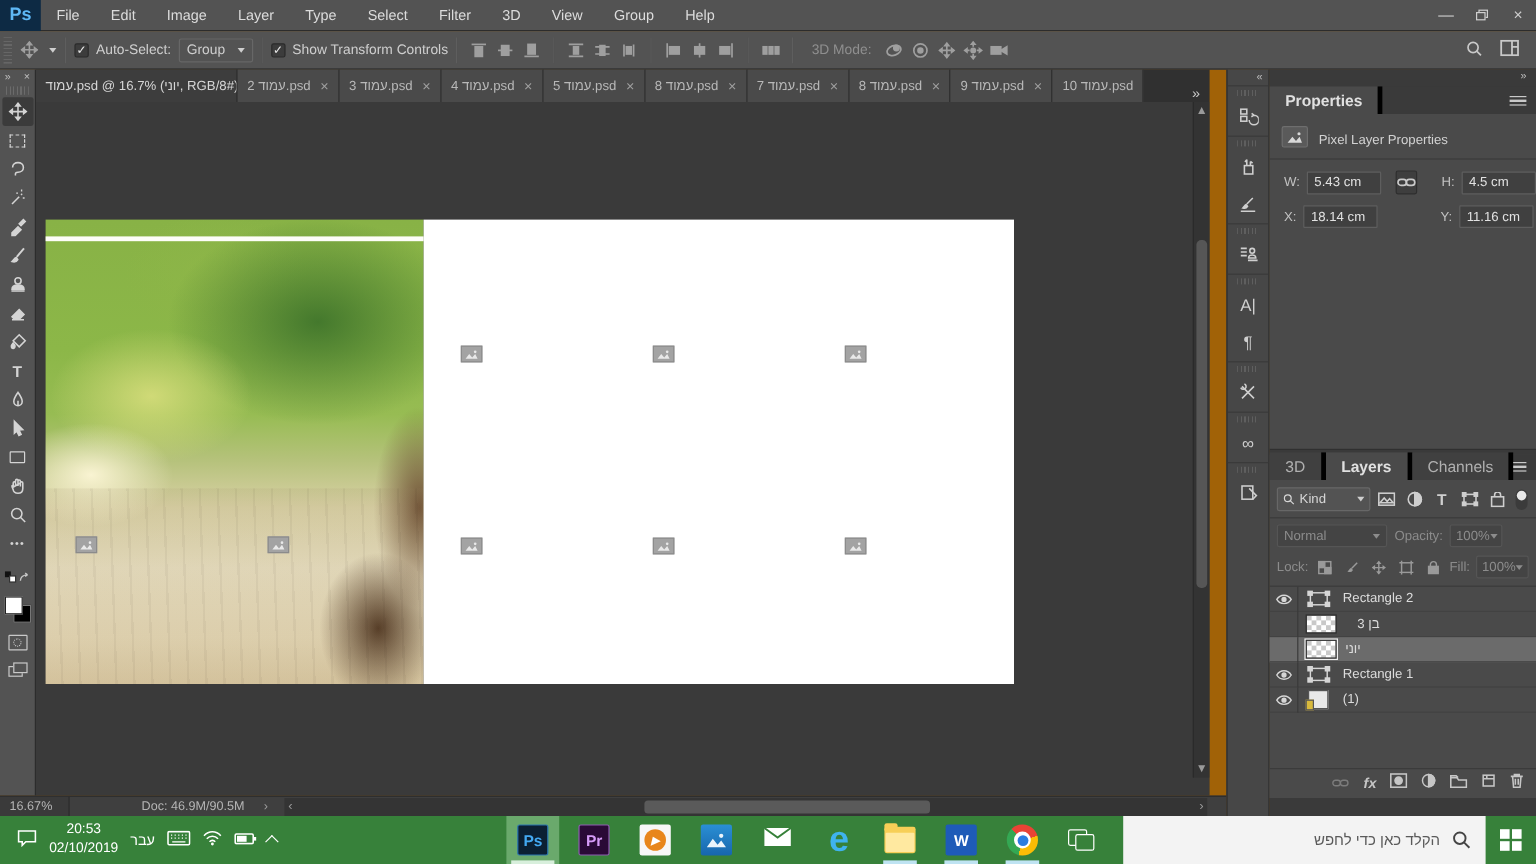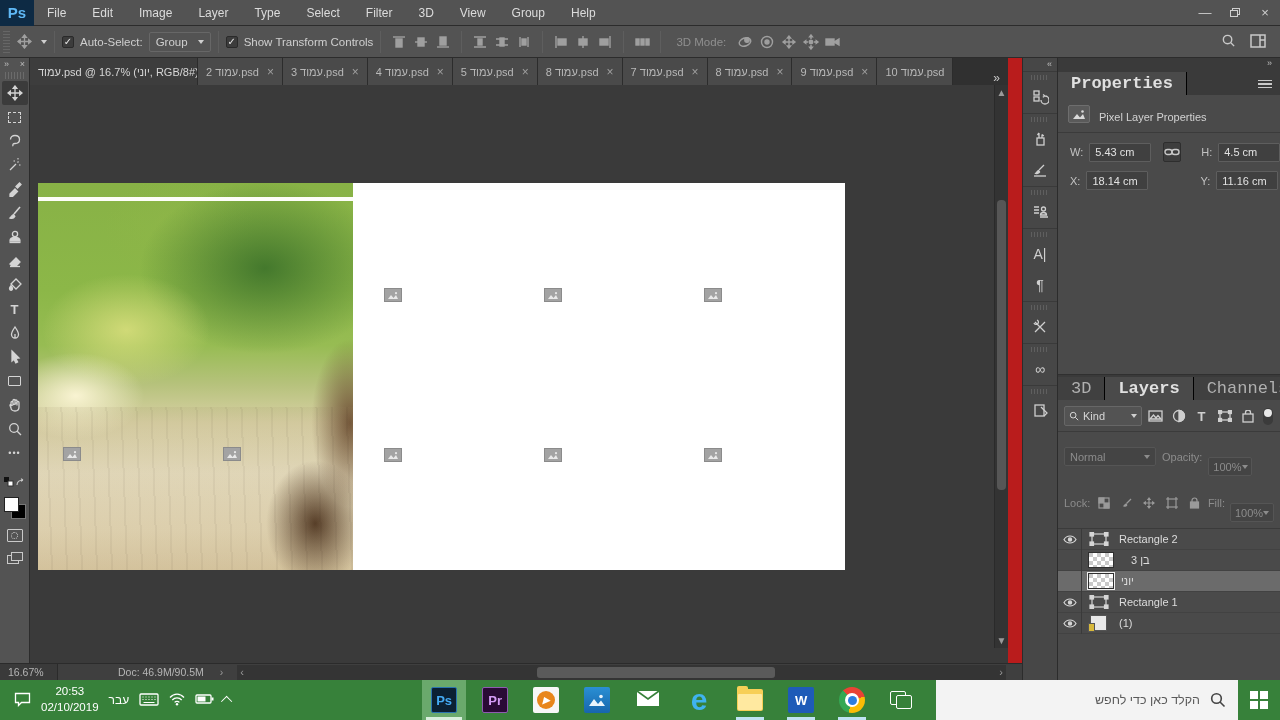--- a/index.html
+++ b/index.html
@@ -1,19 +1,19 @@
 <!DOCTYPE html>
 <html><head>
 <meta charset="utf-8">
 <style>
   * { margin:0; padding:0; box-sizing:border-box; }
   html,body { width:1280px; height:720px; overflow:hidden; background:#3a3a3a;
     font-family:"Liberation Sans", sans-serif; -webkit-font-smoothing:antialiased; }
   .abs { position:absolute; }
-  #app { position:relative; width:1280px; height:720px; background:#b91c1c; }
+  #app { position:relative; width:1280px; height:720px; background:#a16207; }
 
   
   #menubar { left:0; top:0; width:1280px; height:26px; background:#535353; border-bottom:1px solid #2c2c2c;
     display:flex; align-items:center; color:#dcdcdc; font-size:12px; }
   #pslogo { width:34px; height:26px; background:#0d2a44; color:#5fb8f5; font-weight:bold; font-size:15px;
     display:flex; align-items:center; justify-content:center; }
   .menu-item { padding:0 13px; height:42px; display:flex; align-items:center; cursor:default; }
   #winctrl { margin-left:auto; display:flex; align-items:center; height:26px; }
   .winbtn { width:30px; height:22px; display:flex; align-items:center; justify-content:center; color:#cfcfcf; font-size:13px; }
   .restore-box { position:relative; width:10px; height:9px; }
@@ -108,21 +108,21 @@
   .dock-group { border-top:1px solid #3a3a3a; padding-top:3px; }
   .dock-grip { height:5px; margin:0 8px 2px; background:repeating-linear-gradient(90deg,#5f5f5f 0 1px,transparent 1px 3px); }
   .dock-btn { width:30px; height:30px; margin:1px auto; display:flex; align-items:center; justify-content:center; border-radius:2px; }
   .dock-btn svg { stroke:#cfcfcf; fill:none; stroke-width:1.3; }
   .dock-btn .dchar { color:#cfcfcf; font-size:14px; }
 
   
   #rightcol { left:1058px; top:58px; width:222px; height:622px; background:#3a3a3a; }
   #rp-topstrip { height:14px; text-align:right; padding-right:8px; color:#bdbdbd; font-size:9px; background:#3a3a3a; }
   #prop-tabs { height:23px; background:#3a3a3a; display:flex; align-items:flex-end; }
-  .panel-tab { height:23px; padding:0 13px; display:flex; align-items:center; font-size:17px; color:#c9c9c9; background:#4a4a4a; border-right:1px solid #000000;font-family:Liberation Mono, monospace; }
+  .panel-tab { height:23px; padding:0 13px; display:flex; align-items:center; font-size:13px; color:#c9c9c9; background:#4a4a4a; border-right:4px solid #000000; }
   .panel-tab.front { background:#4a4a4a; color:#e0e0e0; font-weight:bold; }
   .panel-tab.back { background:#404040; color:#b0b0b0; }
   .hamburger { margin-left:auto; margin-right:8px; margin-bottom:5px; width:14px; }
   .hamburger i { display:block; height:1.5px; background:#c9c9c9; margin:2px 0; }
   #prop-body { height:280px; background:#4a4a4a; border-bottom:1px solid #303030; color:#d2d2d2; font-size:11px; }
   #prop-title-row { display:flex; align-items:flex-end; gap:9px; padding:10px 10px 9px; border-bottom:1px solid #3b3b3b; }
   #prop-thumb { width:22px; height:18px; background:#5a5a5a; border:1px solid #6e6e6e; border-radius:2px; display:flex; align-items:center; justify-content:center; }
   #prop-thumb svg { fill:#d9d9d9; }
   .prop-row { display:flex; align-items:center; padding:9px 12px 0; gap:6px; }
   .prop-label { width:16px; color:#c2c2c2; }
@@ -135,21 +135,21 @@
   #layers-group { background:#4a4a4a; }
   #layers-tabs { height:21px; background:#3a3a3a; display:flex; align-items:flex-end; margin-top:4px; }
   #layers-filter { display:flex; align-items:center; gap:4px; padding:6px 6px 5px; border-bottom:1px solid #3b3b3b; }
   #kind-dd { width:78px; height:20px; background:#535353; border:1px solid #676767; border-radius:2px; display:flex; align-items:center; gap:4px; padding:0 4px; font-size:11px; color:#d6d6d6; }
   .filt-btn { width:19px; height:18px; display:flex; align-items:center; justify-content:center; }
   .filt-btn svg { stroke:#cfcfcf; fill:none; stroke-width:1.3; }
   .pill { width:10px; height:17px; background:#3b3b3b; border-radius:5px; margin-left:2px; position:relative; }
   .pill i { position:absolute; top:1px; left:1px; width:8px; height:8px; background:#e8e8e8; border-radius:50%; }
   #blend-row { display:flex; align-items:center; gap:6px; padding:5px 6px; color:#8c8c8c; font-size:11px; }
   .dd-dis { width:92px; height:19px; background:#444444; border:1px solid #555; border-radius:2px; display:flex; align-items:center; justify-content:space-between; padding:0 5px; color:#8c8c8c; }
-  .dd-small { width:44px; height:19px; background:#444444; border:1px solid #555; border-radius:2px; display:flex; align-items:center; justify-content:space-between; padding:0 4px; color:#8c8c8c;margin-top:20px; }
+  .dd-small { width:44px; height:19px; background:#444444; border:1px solid #555; border-radius:2px; display:flex; align-items:center; justify-content:space-between; padding:0 4px; color:#8c8c8c; }
   #lock-row { display:flex; align-items:center; gap:5px; padding:2px 6px 6px; color:#8c8c8c; font-size:11px; border-bottom:1px solid #3b3b3b; }
   #lock-row svg { stroke:#9a9a9a; fill:none; stroke-width:1.2; }
   .caret-dis { border-top-color:#8c8c8c; }
 
   #layer-list { }
   .layer-row { height:21px; display:flex; align-items:center; font-size:11px; color:#dcdcdc; border-bottom:1px solid #424242; }
   .layer-row.selected { background:#6b6b6b; }
   .eye-box { width:24px; height:21px; border-right:1px solid #3a3a3a; display:flex; align-items:center; justify-content:center; }
   .eye-box svg { stroke:#d6d6d6; fill:none; stroke-width:1.2; }
   .thumb { width:26px; height:16px; margin:0 7px 0 6px; border:1px solid #2f2f2f;

